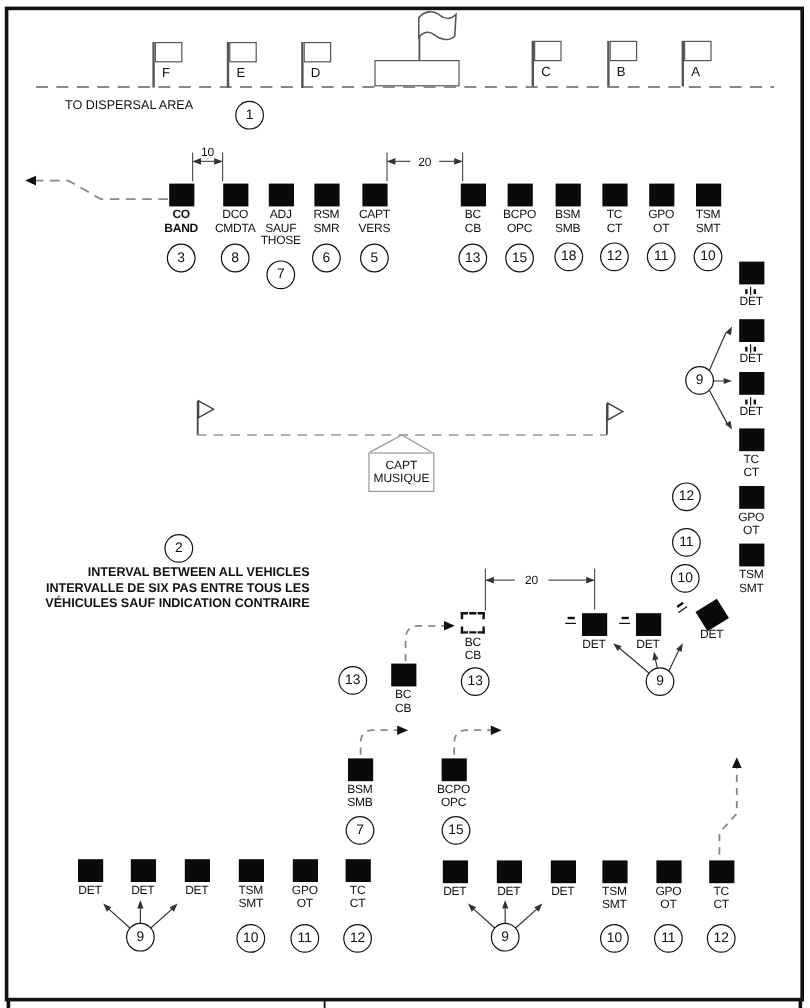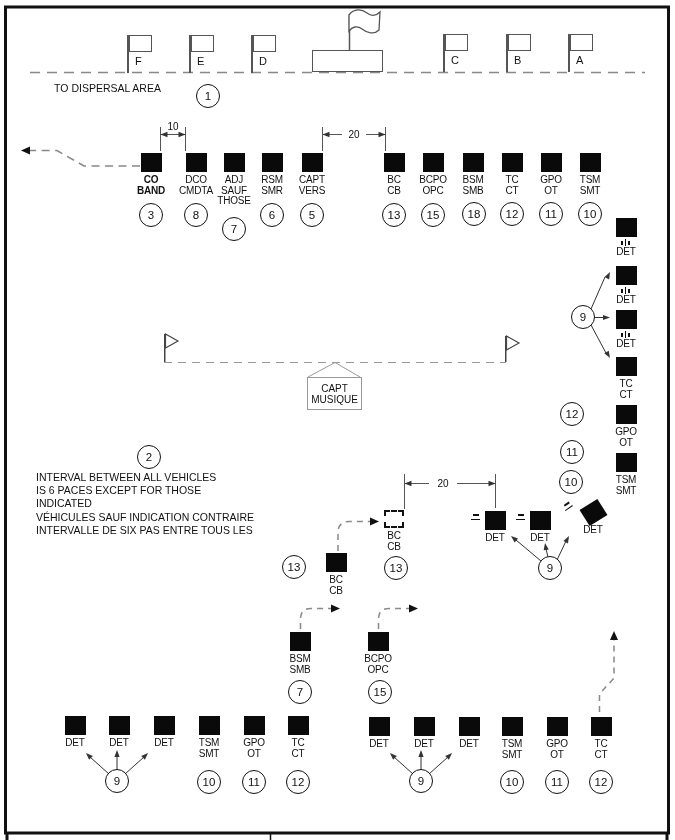--- a/index.html
+++ b/index.html
@@ -37,21 +37,21 @@
   .mark.mh i:nth-child(2){height:7px;}
   .mark.mv,.mark.mt{flex-direction:column;align-items:center;gap:3px;}
   .mark.mv i,.mark.mt i{height:1.5px;width:6px;}
   .mark.mv i:nth-child(2),.mark.mt i:nth-child(2){width:9px;}
   .mark.mv i:nth-child(3),.mark.mt i:nth-child(3){display:none;}
   .mark.mt{transform:rotate(-35deg);}
 
   .dais{position:absolute;left:312px;top:50px;width:69px;height:20px;border:1.5px solid #555;background:#fff;}
 
   .note1{position:absolute;left:30px;top:83px;width:155px;text-align:center;font-size:10.5px;line-height:11.5px;}
-  .note2{position:absolute;left:36px;top:471px;width:222px;text-align:left;font-size:10.5px;line-height:13.2px;}
+  .note2{position:absolute;left:36px;top:471px;width:222px;text-align:right;font-size:10.5px;line-height:13.2px;font-weight:bold;}
   .band{position:absolute;left:307px;top:377px;width:53px;height:31px;border:1px solid #999;background:#fff;
         display:flex;flex-direction:column;align-items:center;justify-content:center;font-size:10px;line-height:11px;}
 </style>
 </head>
 <body>
 
 <div class="page">
 
   <svg width="675" height="840" viewBox="0 0 675 840">
 
@@ -592,23 +592,22 @@
         <span>12</span>
       </div>
     </div>
 
   <div class="note1">
     <div>TO DISPERSAL AREA</div>
   </div>
 
   <div class="note2">
     <div>INTERVAL BETWEEN ALL VEHICLES</div>
-    <div>IS 6 PACES EXCEPT FOR THOSE INDICATED</div>
+    <div>INTERVALLE DE SIX PAS ENTRE TOUS LES</div>
     <div>VÉHICULES SAUF INDICATION CONTRAIRE</div>
-    <div>INTERVALLE DE SIX PAS ENTRE TOUS LES</div>
   </div>
 
   <div class="band">
     <div>CAPT</div>
     <div>MUSIQUE</div>
   </div>
 
 </div>
 
 </body></html>

